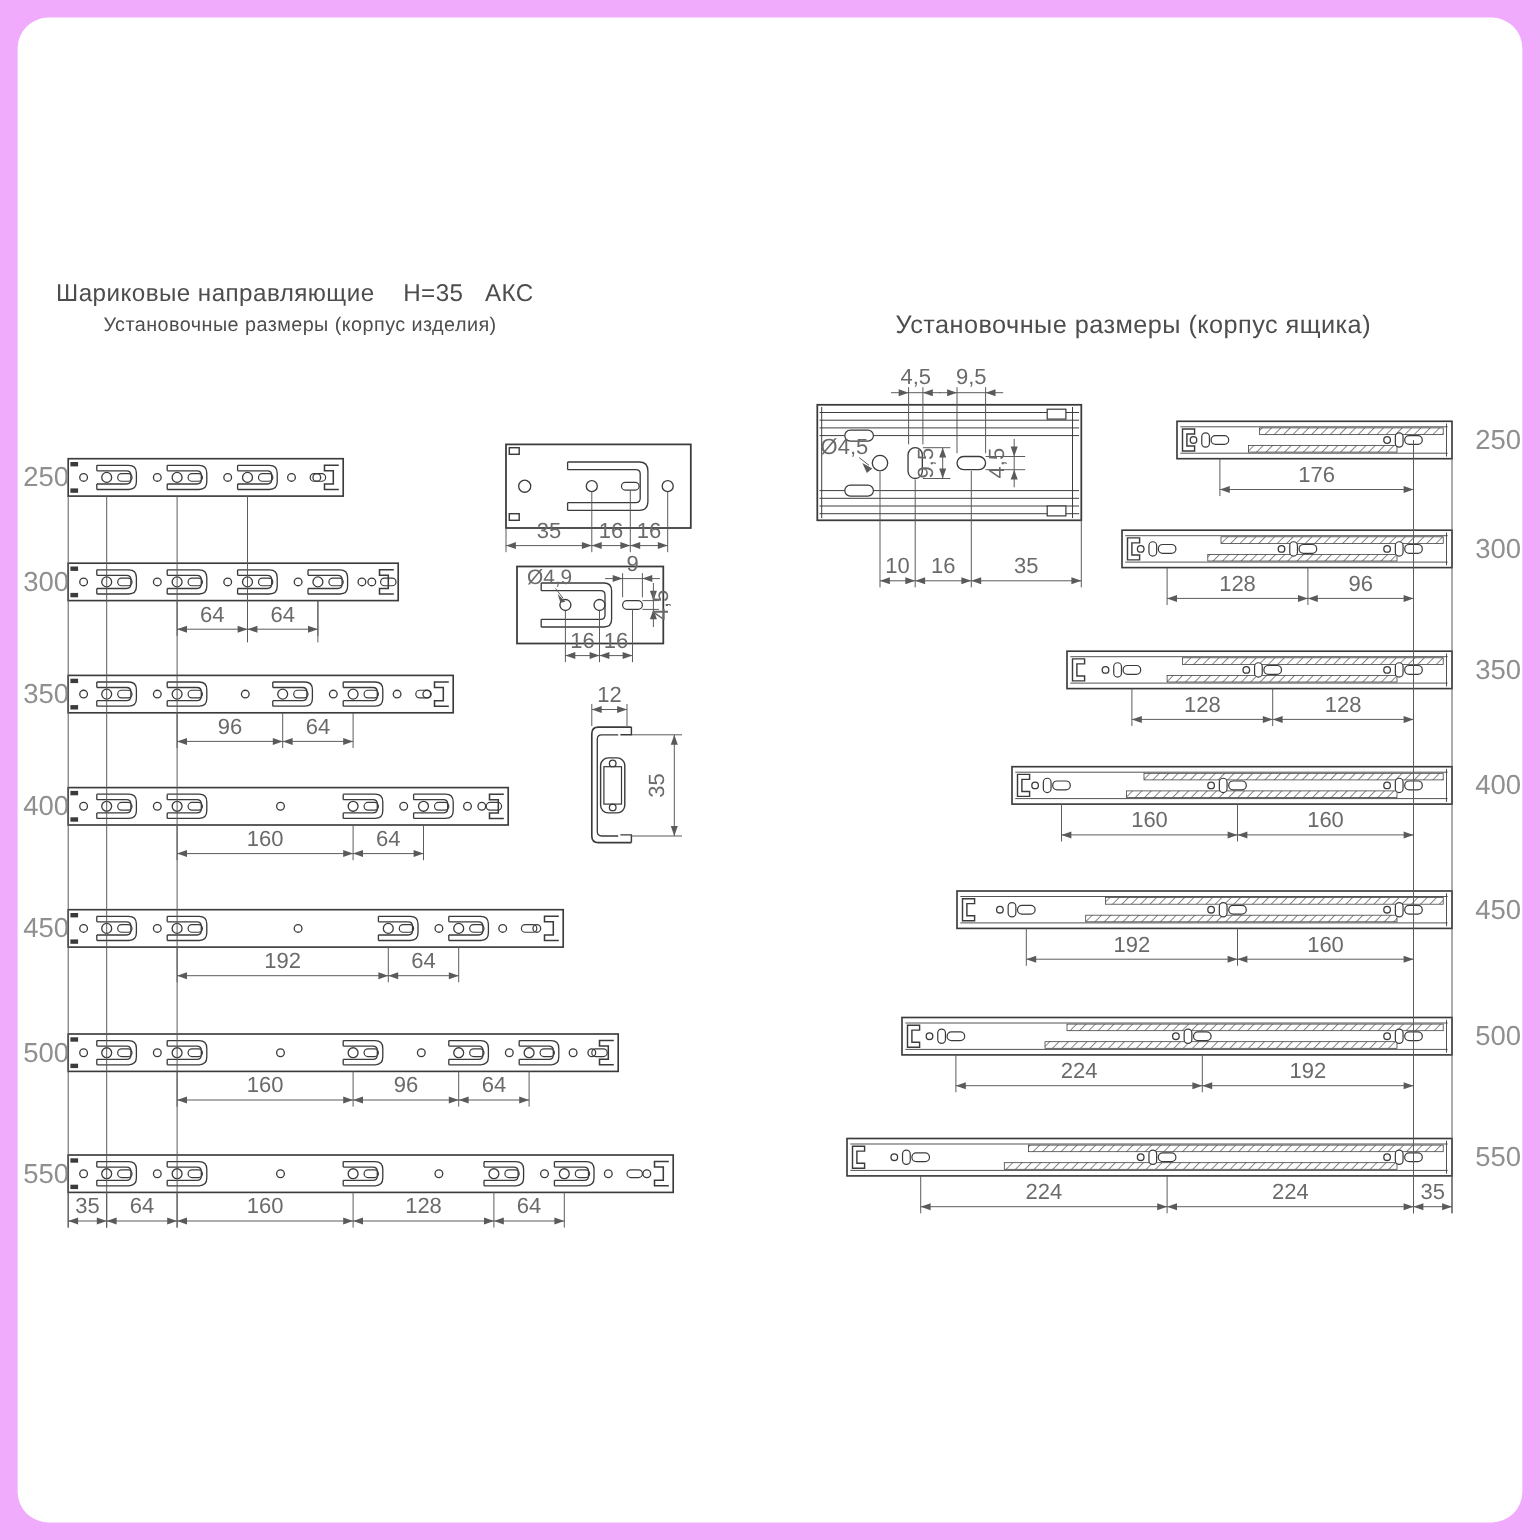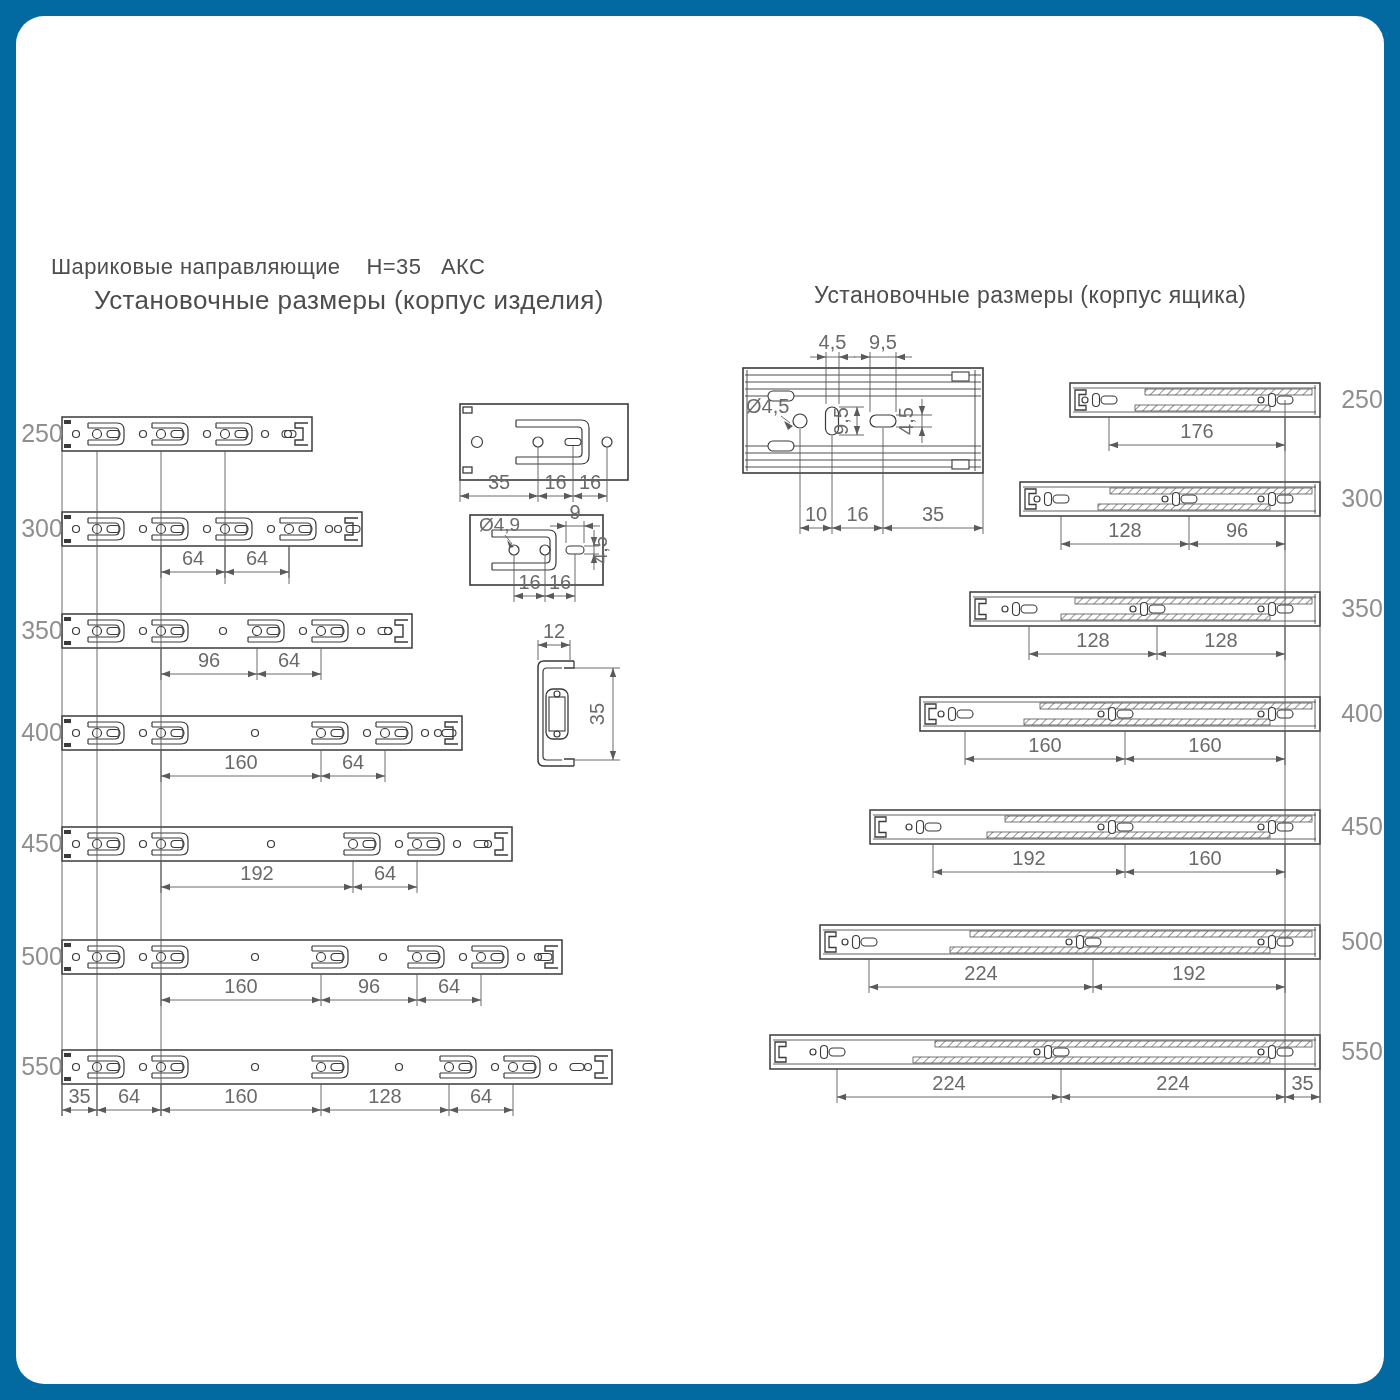--- a/index.html
+++ b/index.html
@@ -1,29 +1,29 @@
 <!DOCTYPE html>
 <html><head>
 <meta charset="utf-8">
 <style>
   html,body{margin:0;padding:0;}
   body{width:1400px;height:1400px;font-family:"Liberation Sans",sans-serif;}
   .stage{position:relative;width:1400px;height:1400px;overflow:hidden;}
   .panel{position:absolute;left:16px;top:16px;right:16px;bottom:16px;border-radius:28px;}
   .title{position:absolute;white-space:pre;letter-spacing:.4px;}
   #t-left1{left:35px;top:238px;font-size:22px;}
-  #t-left2{left:78px;top:269px;font-size:26px;}
+  #t-left2{left:78px;top:269px;font-size:18px;}
   #t-right{left:786px;top:266px;font-size:23px;margin-left:12px;}
   svg{position:absolute;left:0;top:0;}
   svg text{font-family:"Liberation Sans",sans-serif;}
 </style>
 </head>
 <body>
 
-<div class="stage" id="stage" style="background: #0369a1; text-decoration: underline;">
+<div class="stage" id="stage" style="background: #f0abfc; text-decoration: underline;">
   <div class="panel" id="panel" style="background: rgb(255, 255, 255);">
     <div class="title" id="t-left1" style="color: rgb(77, 77, 77);">Шариковые направляющие    Н=35   АКС</div>
     <div class="title" id="t-left2" style="color: rgb(77, 77, 77);">Установочные размеры (корпус изделия)</div>
     <div class="title" id="t-right" style="color: rgb(77, 77, 77);">Установочные размеры (корпус ящика)</div>
   </div>
   <svg id="dwg" width="1400" height="1400" viewBox="0 0 1400 1400">
       <defs>
         <pattern id="hatch" width="6" height="6" patternUnits="userSpaceOnUse" patternTransform="rotate(45)">
           <line x1="0" y1="0" x2="0" y2="6" stroke="#777" stroke-width="1.6"></line>
         </pattern>

